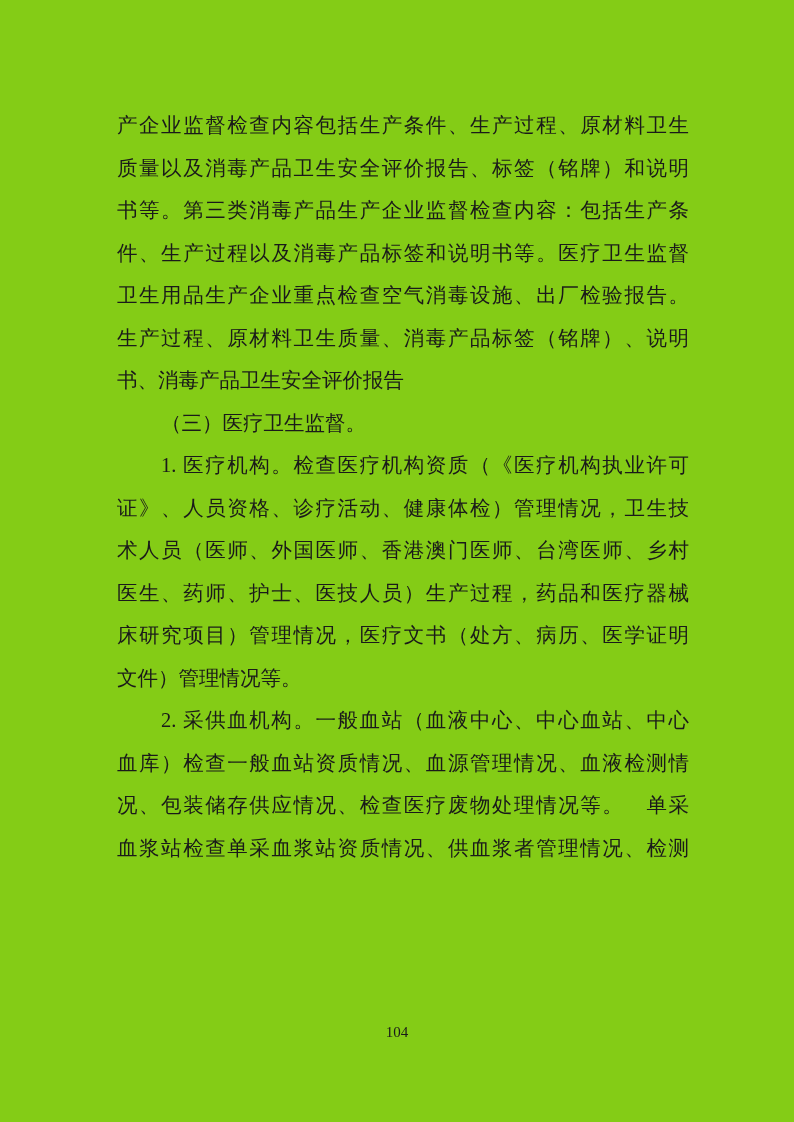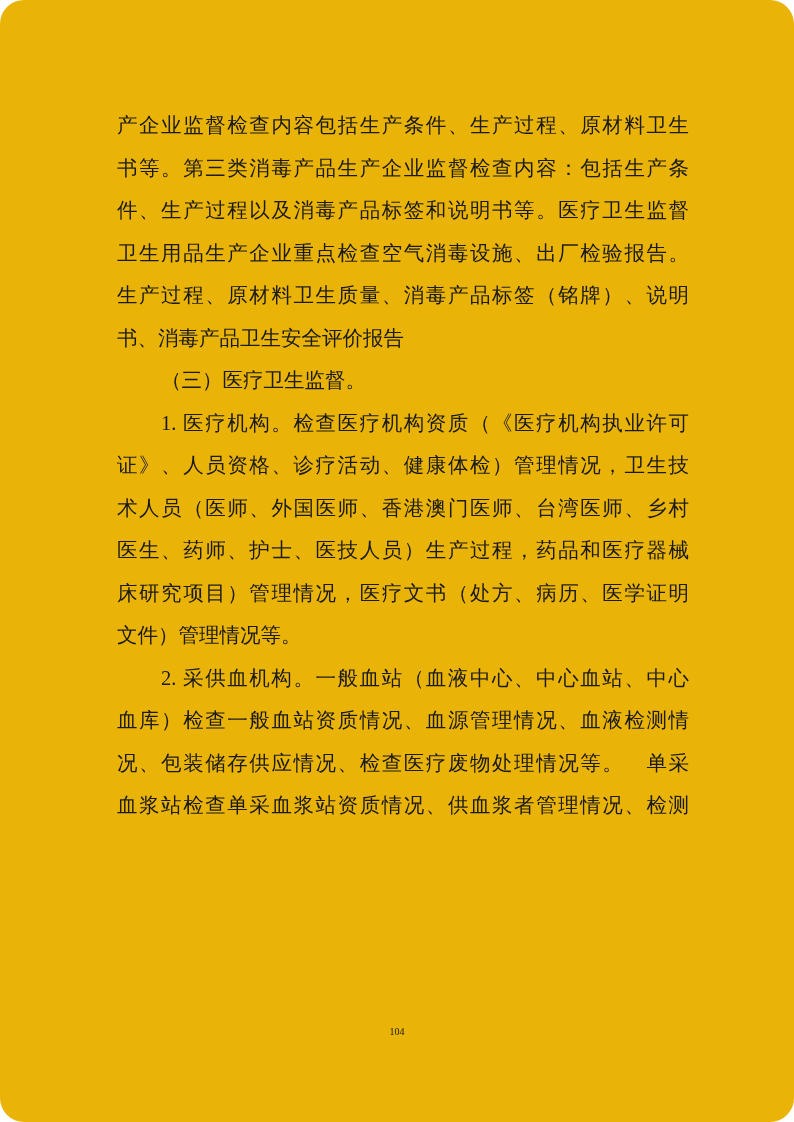--- a/index.html
+++ b/index.html
@@ -4,25 +4,24 @@
 <style>
   html, body {
     margin: 0;
     padding: 0;
     background: #ffffff;
   }
   .page {
     position: relative;
     width: 794px;
     height: 1122px;
-    background: #eab308;
+    background: #84cc16;
     overflow: hidden;
     font-family: "Liberation Serif", serif;
     color: #1a1a1a;
-    border-radius: 24px;
   }
   .textblock {
     position: absolute;
     left: 117px;
     top: 104px;
     width: 572px;
     font-size: 20.5px;
     line-height: 42.5px;
   }
   .ln {
@@ -41,31 +40,32 @@
   }
   .b {
     font-weight: normal;
   }
   .pagenum {
     position: absolute;
     left: 0;
     top: 1022px;
     width: 794px;
     text-align: center;
-    font-size: 10px;
+    font-size: 15px;
     line-height: 20px;
     color: #1a1a1a;
   }
 </style>
 </head>
 <body>
 
 <div class="page">
   <div class="textblock">
     <div class="ln jf">产企业监督检查内容包括生产条件、生产过程、原材料卫生</div>
+    <div class="ln jf">质量以及消毒产品卫生安全评价报告、标签（铭牌）和说明</div>
     <div class="ln jf">书等。第三类消毒产品生产企业监督检查内容：包括生产条</div>
     <div class="ln jf">件、生产过程以及消毒产品标签和说明书等。医疗卫生监督</div>
     <div class="ln jf">卫生用品生产企业重点检查空气消毒设施、出厂检验报告。</div>
     <div class="ln jf">生产过程、原材料卫生质量、消毒产品标签（铭牌）、说明</div>
     <div class="ln">书、消毒产品卫生安全评价报告</div>
 
     <div class="ln ind">
       <span class="b">（三）医疗卫生监督。</span>
     </div>
 

